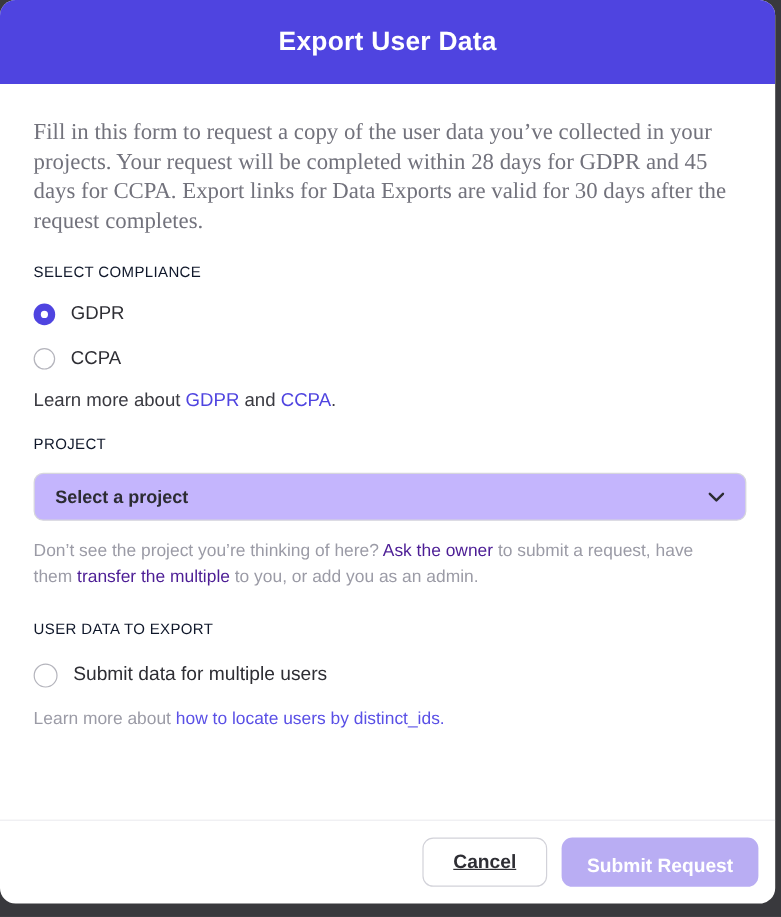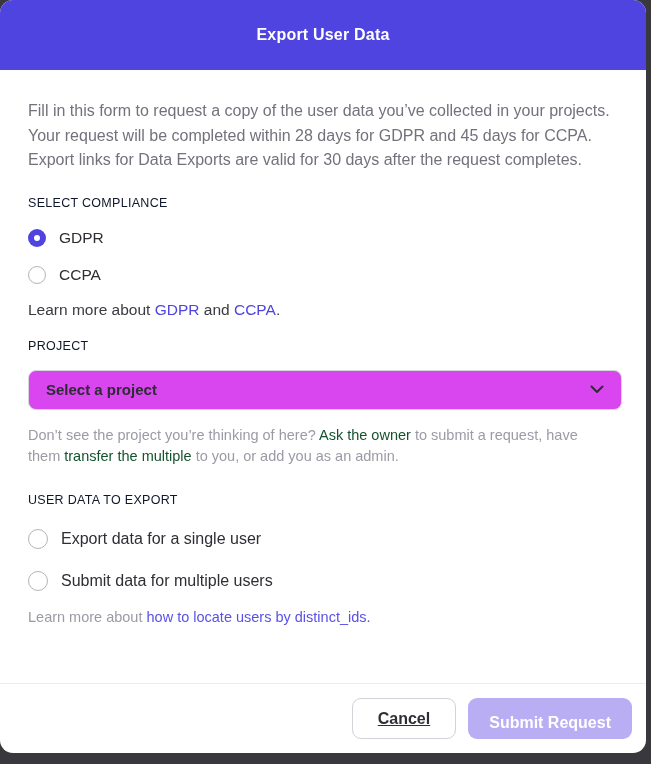--- a/index.html
+++ b/index.html
@@ -22,33 +22,34 @@
   .modal-header {
     height: 70px;
     background: #4f44e0;
     display: flex;
     align-items: center;
     justify-content: center;
     flex: 0 0 auto;
   }
   .modal-title {
     color: #ffffff;
-    font-size: 16px;
+    font-size: 22px;
     font-weight: 700;
     letter-spacing: 0.2px;
   }
   .modal-body {
     flex: 1 1 auto;
     padding: 29px 24px 0 28px;
   }
   .description {
     color: #72727c;
-    font-size: 16px;
+    font-size: 19px;
     line-height: 24.5px;
     max-width: 600px;
+    font-family: Liberation Serif, serif;
   }
   .section-label {
     color: #0f172a;
     font-size: 12.5px;
     letter-spacing: 0.3px;
     font-weight: 400;
   }
   .label-compliance { margin-top: 23px; }
   .label-project { margin-top: 20px; }
   .label-userdata { margin-top: 25px; }
@@ -96,41 +97,41 @@
     color: #4f44e0;
     text-decoration: none;
     cursor: pointer;
   }
   .select-box {
     margin-top: 17px;
     width: 594px;
     height: 40px;
     border: 1px solid #d6d6dc;
     border-radius: 8px;
-    background: #d946ef;
+    background: #c4b5fd;
     display: flex;
     align-items: center;
     justify-content: space-between;
     padding: 0 17px;
     cursor: pointer;
   }
   .select-value {
     color: #2c2c33;
     font-size: 15px;
     font-weight: 700;
   }
   .chevron-icon { display: flex; align-items: center; }
   .hint {
     margin-top: 15px;
     color: #9b9ba6;
     font-size: 14.5px;
     line-height: 21.5px;
     max-width: 568px;
   }
-  .hint .link { color: #14532d; }
+  .hint .link { color: #4c1d95; }
   .learn-more-small {
     margin-top: 18px;
     color: #9b9ba6;
     font-size: 14.5px;
   }
   .learn-more-small .link { color: #5a50e6; }
   .modal-footer {
     flex: 0 0 auto;
     border-top: 1px solid #ededf1;
     height: 70px;
@@ -198,24 +199,20 @@
         <svg width="14" height="9" viewBox="0 0 14 9" fill="none">
             <path d="M1.5 1.5 L7 7 L12.5 1.5" stroke="#2c2c33" stroke-width="2" stroke-linecap="round" stroke-linejoin="round"></path>
           </svg>
       </span>
     </div>
 
     <div class="hint"><span>Don’t see the project you’re thinking of here? </span><a class="link">Ask the owner</a><span> to submit a request, have them </span><a class="link">transfer the multiple</a><span> to you, or add you as an admin.</span></div>
 
     <div class="section-label label-userdata">USER DATA TO EXPORT</div>
 
-    <div class="radio-row userdata">
-      <span class="radio"></span>
-      <span class="radio-label">Export data for a single user</span>
-    </div>
 
     <div class="radio-row userdata">
       <span class="radio"></span>
       <span class="radio-label">Submit data for multiple users</span>
     </div>
 
     <div class="learn-more-small"><span>Learn more about </span><a class="link">how to locate users by distinct_ids.</a></div>
 
   </div>
 

